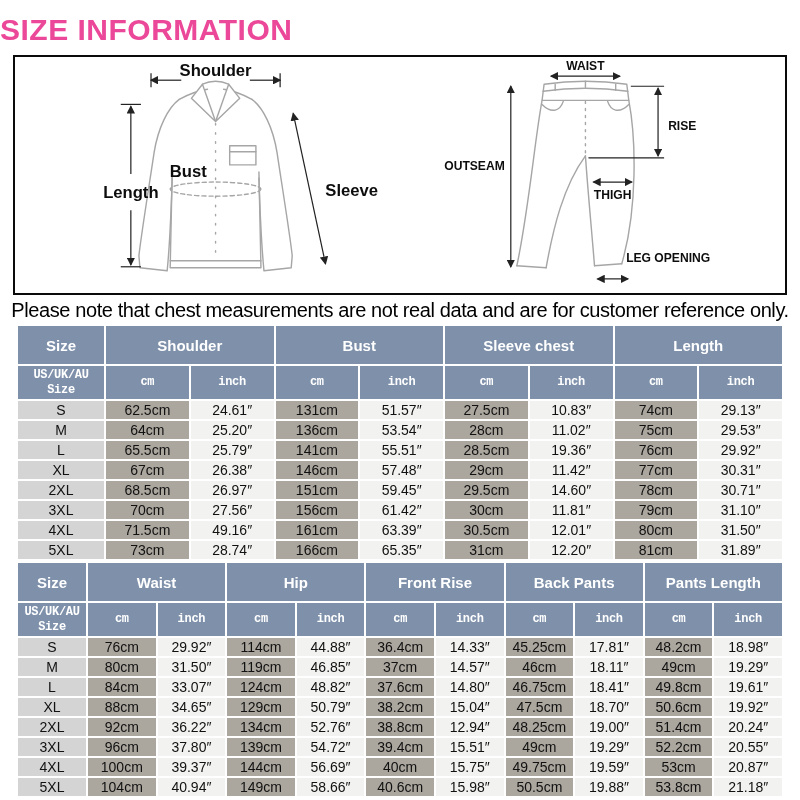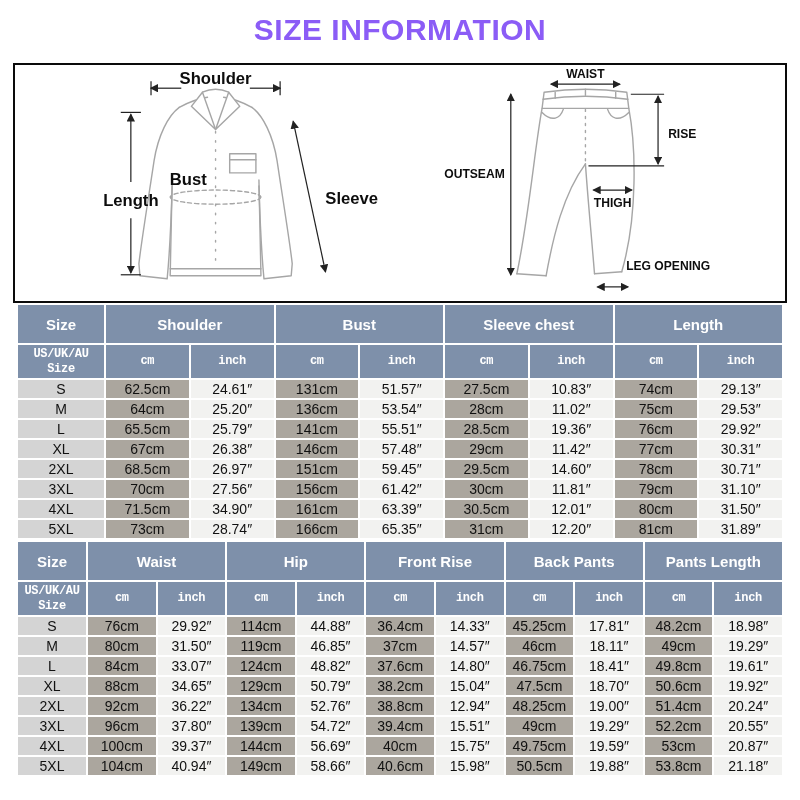--- a/index.html
+++ b/index.html
@@ -1,22 +1,22 @@
 <!DOCTYPE html>
 <html style="--header-bg: #7e90aa; --size-bg: #d4d4d4; --cm-bg: #aba69e; --inch-bg: #f2f2f0;"><head>
 <meta charset="utf-8">
 <style>
   html,body{margin:0;padding:0;}
   body{
     width:800px;height:800px;background:#fff;overflow:hidden;
     font-family:"Liberation Sans",sans-serif;color:#111;
   }
   .title{
-    text-align:center;font-size:30px;font-weight:bold;margin:13px 0 16px;
-    letter-spacing:0.5px;color:#8b5cf6;
+    font-size:30px;font-weight:bold;margin:13px 0 8px;
+    letter-spacing:0.5px;color:#ec4899;
   }
   .diagram-box{
     margin:0 13px;height:236px;border:2px solid #0a0a0a;display:flex;
     background:#fff;
   }
   .diagram-box svg{width:50%;height:100%;display:block;}
   .note{
     font-size:20px;line-height:24px;text-align:center;margin:3px 0 2px;
     letter-spacing:-0.4px;white-space:nowrap;color:#000;
   }
@@ -114,20 +114,21 @@
       <g fill="#0d0d0d" font-weight="bold" font-size="12" text-anchor="middle" font-family="&quot;Liberation Sans&quot;,sans-serif">
         <text x="180" y="13">WAIST</text>
         <text x="276" y="72">RISE</text>
         <text x="70" y="112">OUTSEAM</text>
         <text x="207" y="141">THIGH</text>
         <text x="262" y="203">LEG OPENING</text>
       </g>
     </svg>
   </div>
 
+  <div class="note">Please note that chest measurements are not real data and are for customer reference only.</div>
 
   <table>
     <colgroup>
       <col style="width:86px">
       <col>
         <col>
         <col>
         <col>
         <col>
         <col>
@@ -217,21 +218,21 @@
           <td class="cm-cell">156cm</td>
           <td class="inch-cell">61.42″</td>
           <td class="cm-cell">30cm</td>
           <td class="inch-cell">11.81″</td>
           <td class="cm-cell">79cm</td>
           <td class="inch-cell">31.10″</td>
         </tr>
         <tr>
           <td class="size-cell">4XL</td>
           <td class="cm-cell">71.5cm</td>
-          <td class="inch-cell">34.90″</td>
+          <td class="inch-cell">49.16″</td>
           <td class="cm-cell">161cm</td>
           <td class="inch-cell">63.39″</td>
           <td class="cm-cell">30.5cm</td>
           <td class="inch-cell">12.01″</td>
           <td class="cm-cell">80cm</td>
           <td class="inch-cell">31.50″</td>
         </tr>
         <tr>
           <td class="size-cell">5XL</td>
           <td class="cm-cell">73cm</td>

